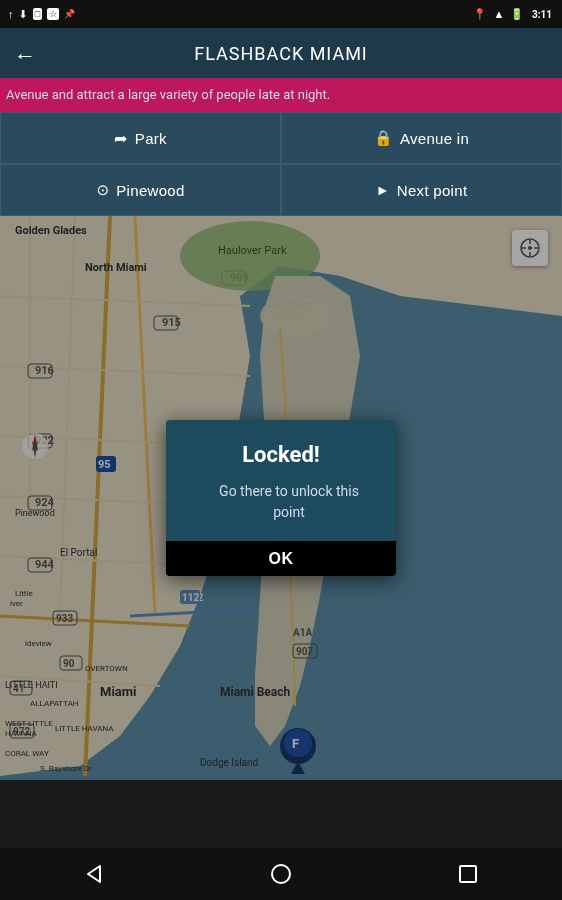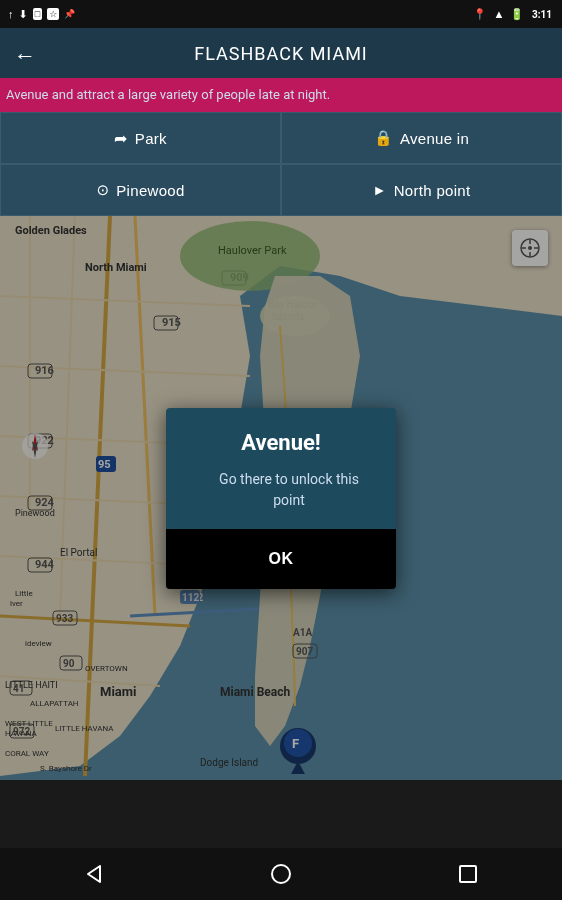--- a/index.html
+++ b/index.html
@@ -154,21 +154,21 @@
       margin-bottom: 14px;
     }
     #modal-message {
       color: #cde;
       font-size: 14px;
       line-height: 1.5;
       margin-left: 16px;
     }
     #modal-ok-btn {
       width: 100%;
-      height: 60px;
+      height: 35px;
       background: #000;
       color: #fff;
       font-size: 16px;
       font-weight: bold;
       border: none;
       cursor: pointer;
       letter-spacing: 0.5px;
       display: flex;
       align-items: center;
       justify-content: center;
@@ -248,21 +248,21 @@
     </button>
   </div>
 
   <div class="button-row">
     <button class="action-btn">
       <span style="font-size:15px;">⊙</span>
       <span>Pinewood</span>
     </button>
     <button class="action-btn">
       <span style="font-size:14px;">►</span>
-      <span>North point</span>
+      <span>Next point</span>
     </button>
   </div>
 
   <div id="map-wrapper">
     <div id="map-container">
       
       <svg id="map-svg" viewBox="0 0 562 560" xmlns="http://www.w3.org/2000/svg">
 
         <rect width="562" height="560" fill="#5b8fa8"></rect>
 
@@ -385,21 +385,21 @@
           <line x1="11" y1="15" x2="11" y2="19" stroke="#555" stroke-width="1.5"></line>
           <line x1="3" y1="11" x2="7" y2="11" stroke="#555" stroke-width="1.5"></line>
           <line x1="15" y1="11" x2="19" y2="11" stroke="#555" stroke-width="1.5"></line>
         </svg>
       </div>
 
       
       <div id="modal-overlay">
         <div id="modal">
           <div id="modal-body">
-            <div id="modal-title">Avenue!</div>
+            <div id="modal-title">Locked!</div>
             <div id="modal-message">Go there to unlock this point</div>
           </div>
           <button id="modal-ok-btn">OK</button>
         </div>
       </div>
     </div>
   </div>
 </div>
 
 <div id="bottom-nav">

